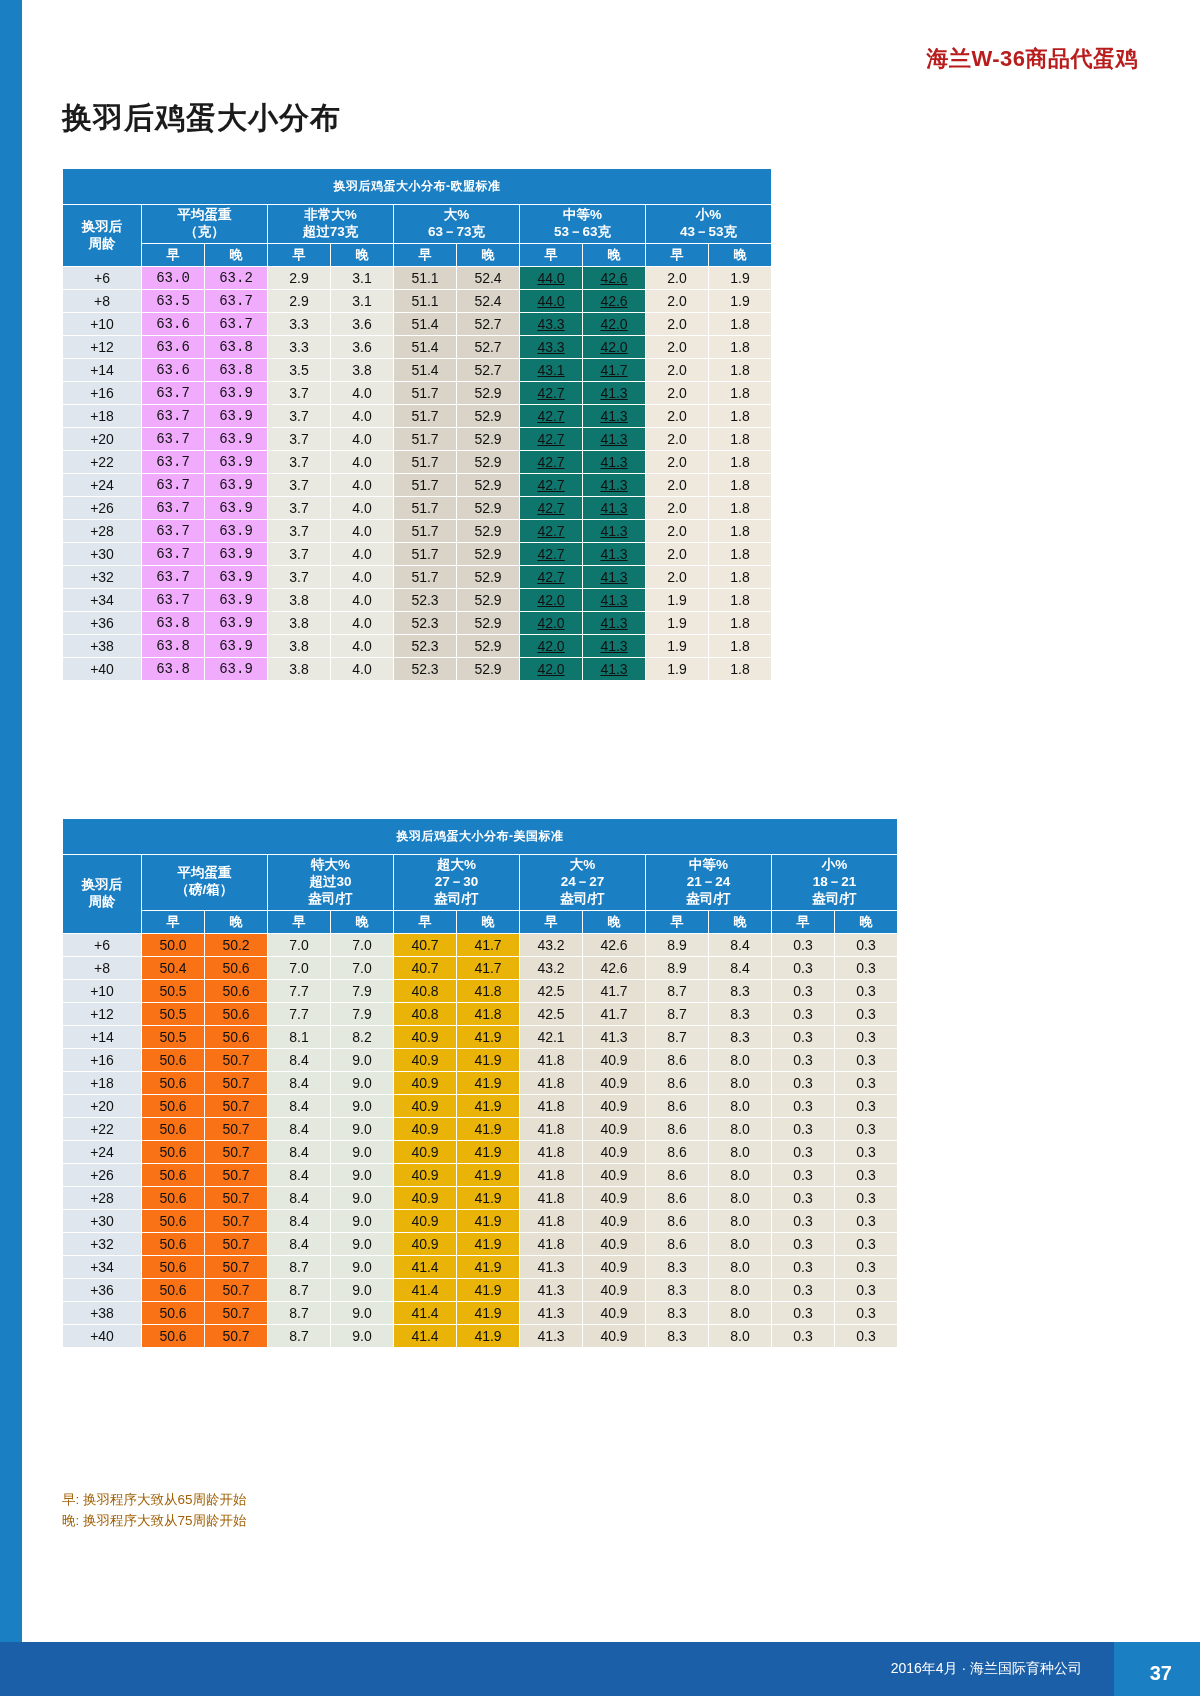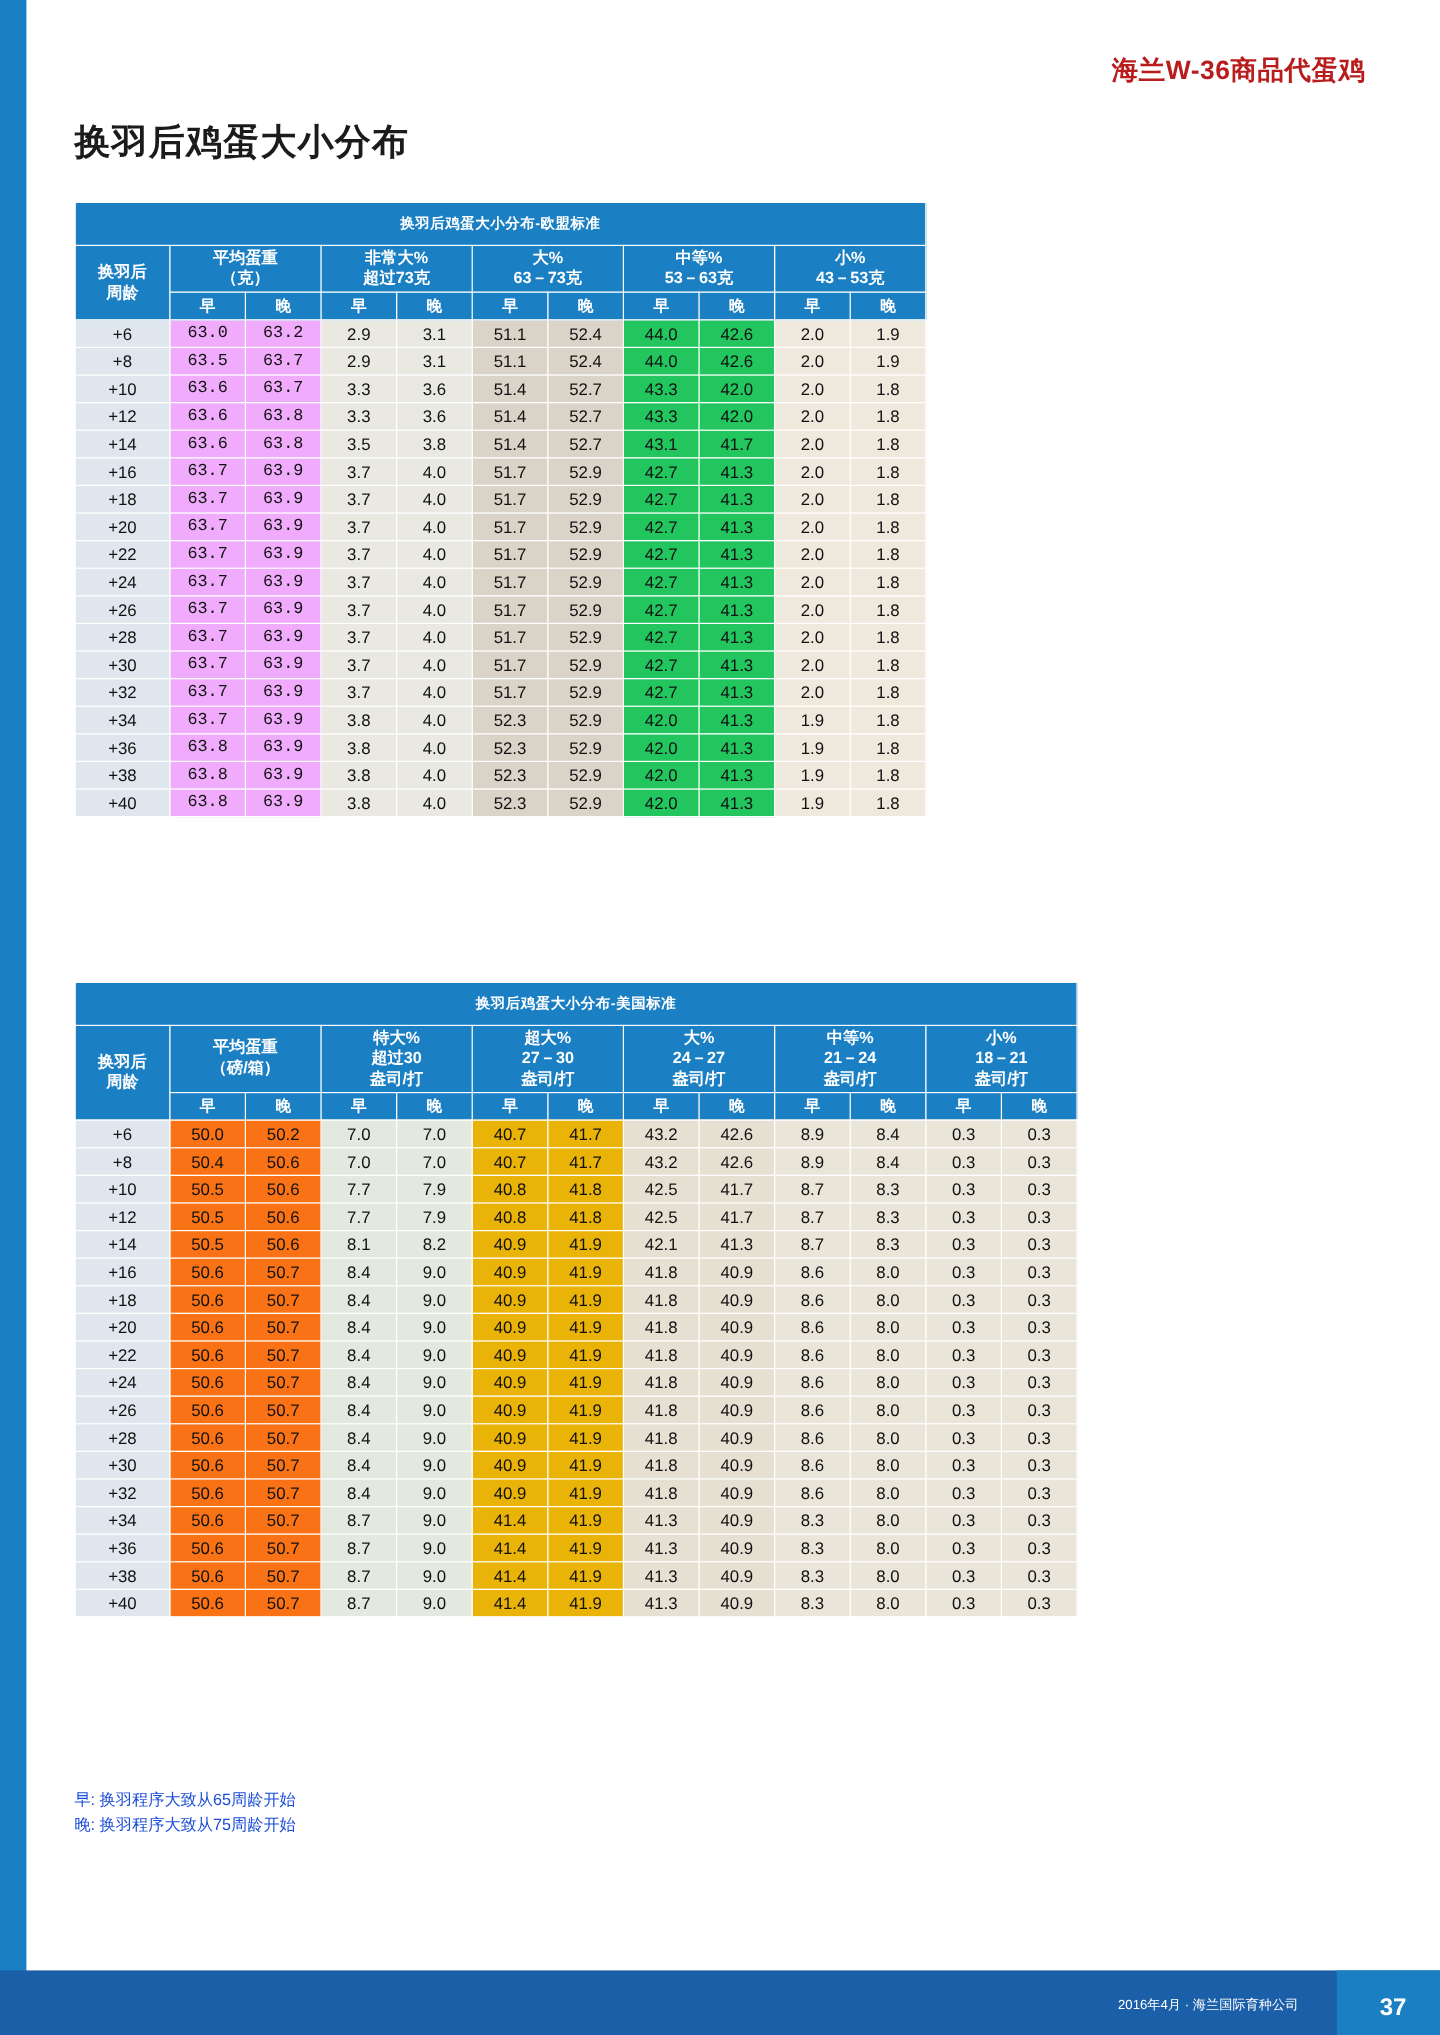--- a/index.html
+++ b/index.html
@@ -77,40 +77,40 @@
     text-align: center;
     border: 1px solid #ffffff;
     padding: 3px 0;
     font-size: 14px;
     color: #111;
   }
   
   .eu td.c0 { background: #f0abfc; font-family: Liberation Mono, monospace; }
   .eu td.c1 { background: #e9e9e2; }
   .eu td.c2 { background: #d9d4c7; }
-  .eu td.c3 { background: #22c55e; }
+  .eu td.c3 { background: #0f766e; text-decoration: underline; }
   .eu td.c4 { background: #efe9dd; }
   
   .us td.c0 { background: #f97316; }
   .us td.c1 { background: #e3e9de; }
   .us td.c2 { background: #eab308; }
   .us td.c3 { background: #e6e0d2; margin-left: 32px; }
   .us td.c4 { background: #eae5d9; }
   .us td.c5 { background: #eae5d9; }
 
   td.wk {
     background: #dfe6ee;
     font-weight: normal;
   }
   .notes {
     position: absolute;
     left: 62px;
     font-size: 13.5px;
     line-height: 1.55;
-    color: #1d4ed8;
+    color: #a16207;
   }
   .footer-bar {
     position: absolute;
     left: 0;
     bottom: 0;
     width: 1200px;
     height: 54px;
     background: #1b5fa8;
   }
   .footer-accent {
@@ -119,21 +119,21 @@
     bottom: 0;
     width: 86px;
     height: 54px;
     background: #1b7fc4;
   }
   .footer-text {
     position: absolute;
     right: 118px;
     bottom: 18px;
     color: #ffffff;
-    font-size: 11px;
+    font-size: 14px;
   }
   .page-num {
     position: absolute;
     right: 28px;
     bottom: 11px;
     color: #ffffff;
     font-size: 20px;
     font-weight: bold;
   }
   .hdr-wk { width: 70px; }

